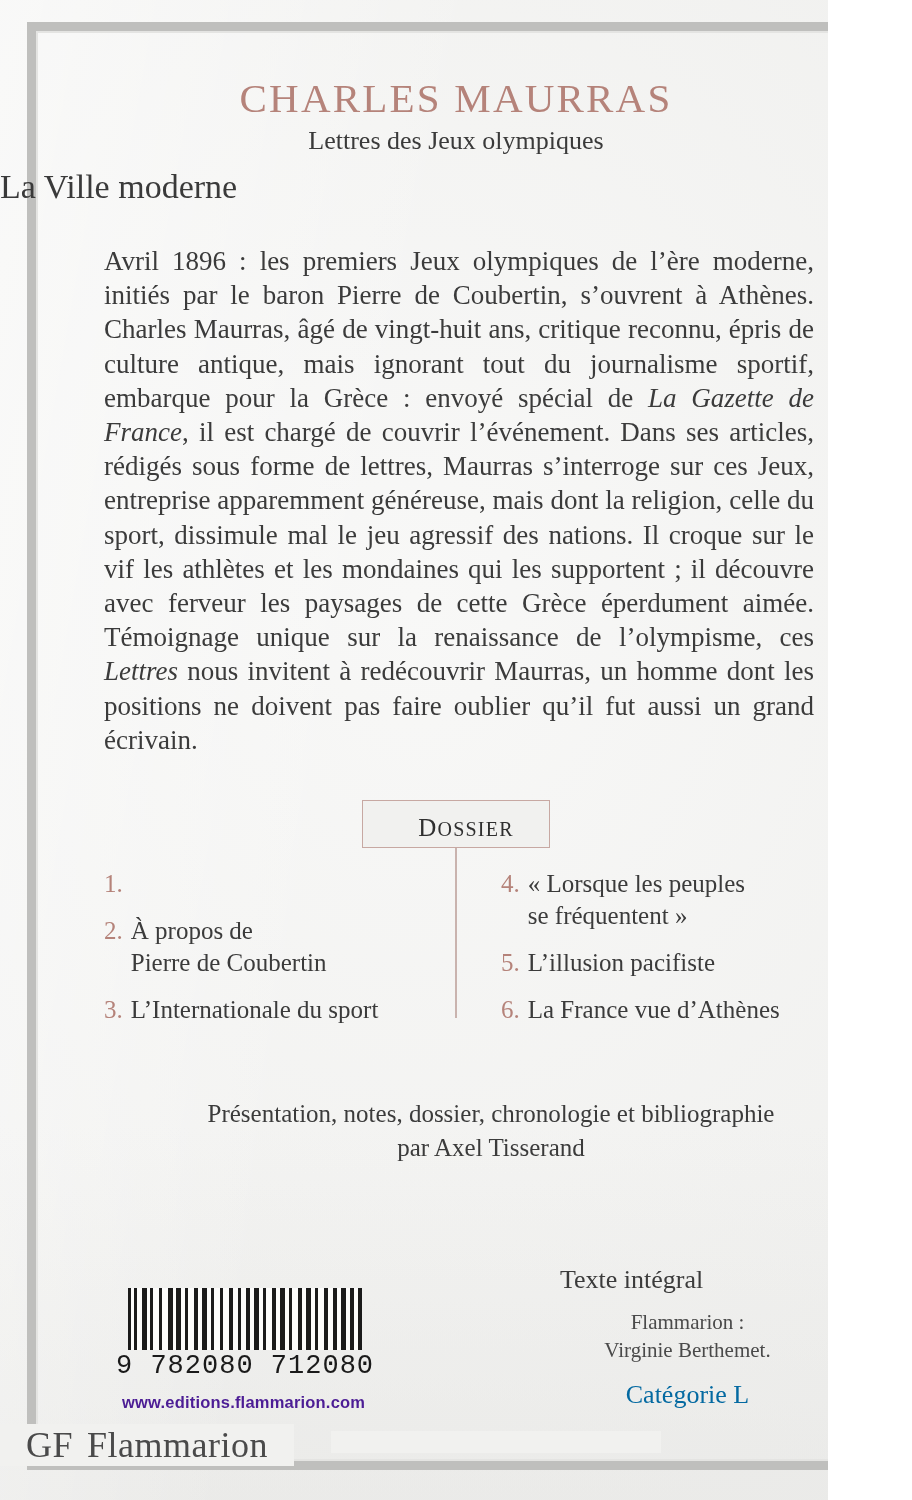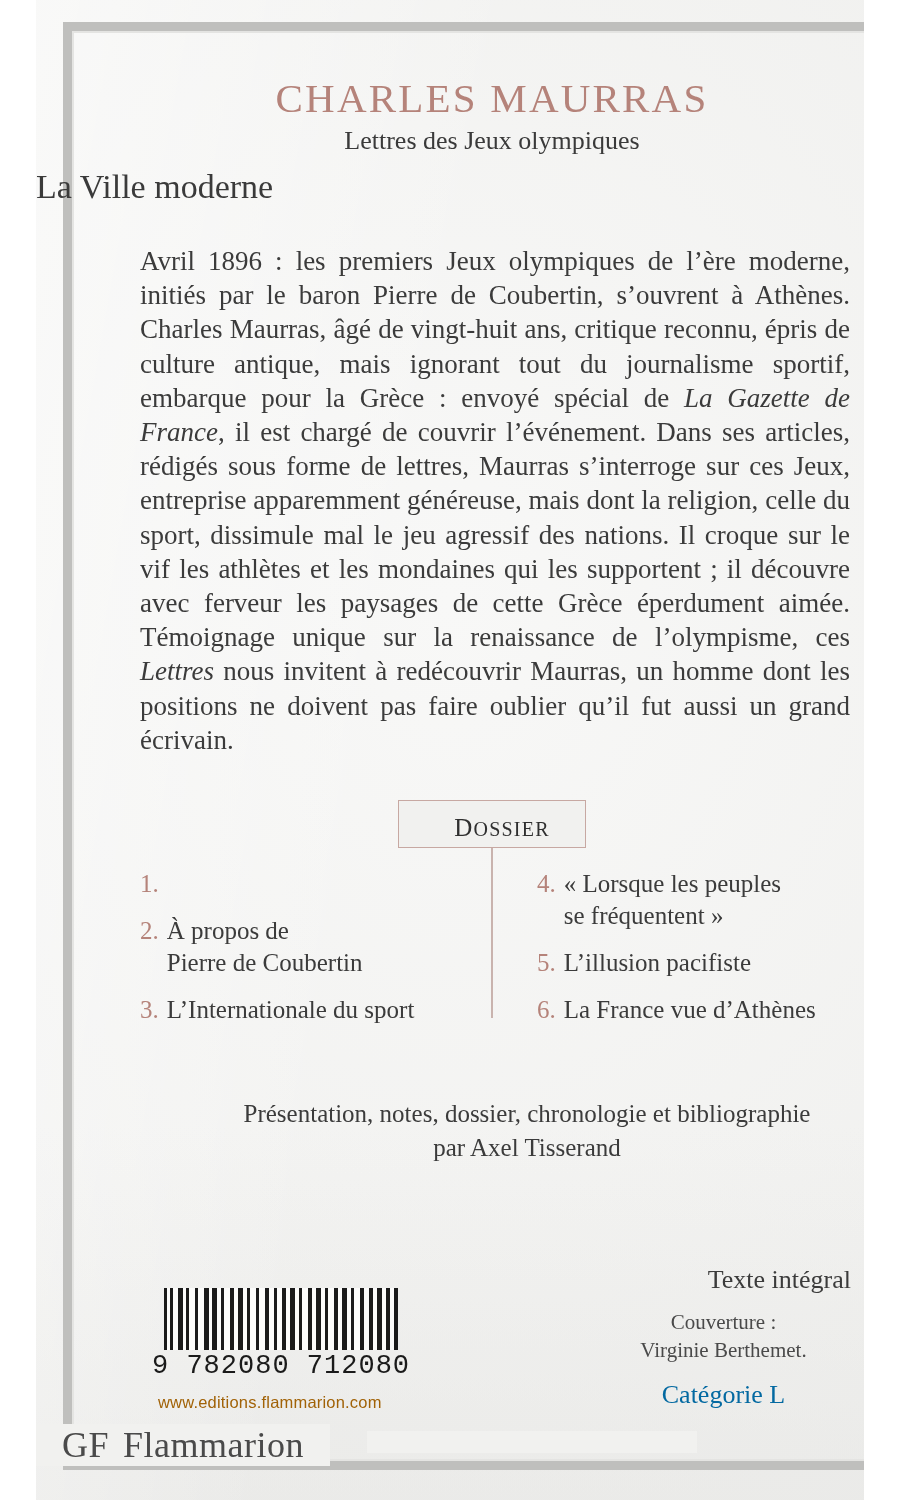--- a/index.html
+++ b/index.html
@@ -9,21 +9,20 @@
   }
   body {
     font-family: "Liberation Serif", "DejaVu Serif", serif;
   }
   .cover {
     position: relative;
     width: 828px;
     height: 1500px;
     background: #f1f1ef;
     overflow: hidden;
-    margin-left: 36px;
   }
   
   .paper-texture {
     position: absolute;
     inset: 0;
     background:
       linear-gradient(100deg, rgba(255,255,255,0.55) 0%, rgba(244,244,242,0) 45%),
       linear-gradient(0deg, rgba(230,230,228,0.55) 0%, rgba(255,255,255,0) 25%),
       radial-gradient(120% 80% at 50% 40%, rgba(255,255,255,0.5) 0%, rgba(232,232,230,0.35) 100%);
     pointer-events: none;
@@ -184,21 +183,21 @@
     line-height: 34px;
     padding-left: 35px;
   }
 
   
   .texte-integral {
     position: absolute;
     top: 1265px;
     left: 560px;
     width: 255px;
-    text-align: right;
+    text-align: left;
     color: #3b3b3b;
     font-size: 26px;
   }
   .couverture {
     position: absolute;
     top: 1308px;
     left: 560px;
     width: 255px;
     text-align: center;
     color: #4a4a4a;
@@ -267,22 +266,23 @@
     font-size: 27px;
     color: #1a1a1a;
     letter-spacing: 1px;
     white-space: nowrap;
   }
   .barcode-url {
     margin-top: 12px;
     margin-left: 6px;
     font-family: "Liberation Sans", sans-serif;
     font-size: 16.5px;
-    color: #a16207;
+    color: #4c1d95;
     letter-spacing: 0.2px;
+    font-weight: bold;
   }
 
   
   .publisher {
     position: absolute;
     left: 0;
     top: 1424px;
     width: 912px;
     text-align: left;
     z-index: 4;
@@ -352,21 +352,21 @@
         </div>
     </div>
 
     <div class="credits">
       <div>Présentation, notes, dossier, chronologie et bibliographie</div>
       <div>par Axel Tisserand</div>
     </div>
 
     <div class="texte-integral">Texte intégral</div>
     <div class="couverture">
-      <div>Couverture :</div>
+      <div>Flammarion :</div>
       <div>Virginie Berthemet.</div>
     </div>
     <div class="categorie">Catégorie L</div>
 
     <div class="barcode-block">
       <div class="barcode-bars"></div>
       <div class="barcode-digits">9 782080 712080</div>
       <div class="barcode-url">www.editions.flammarion.com</div>
     </div>
 

